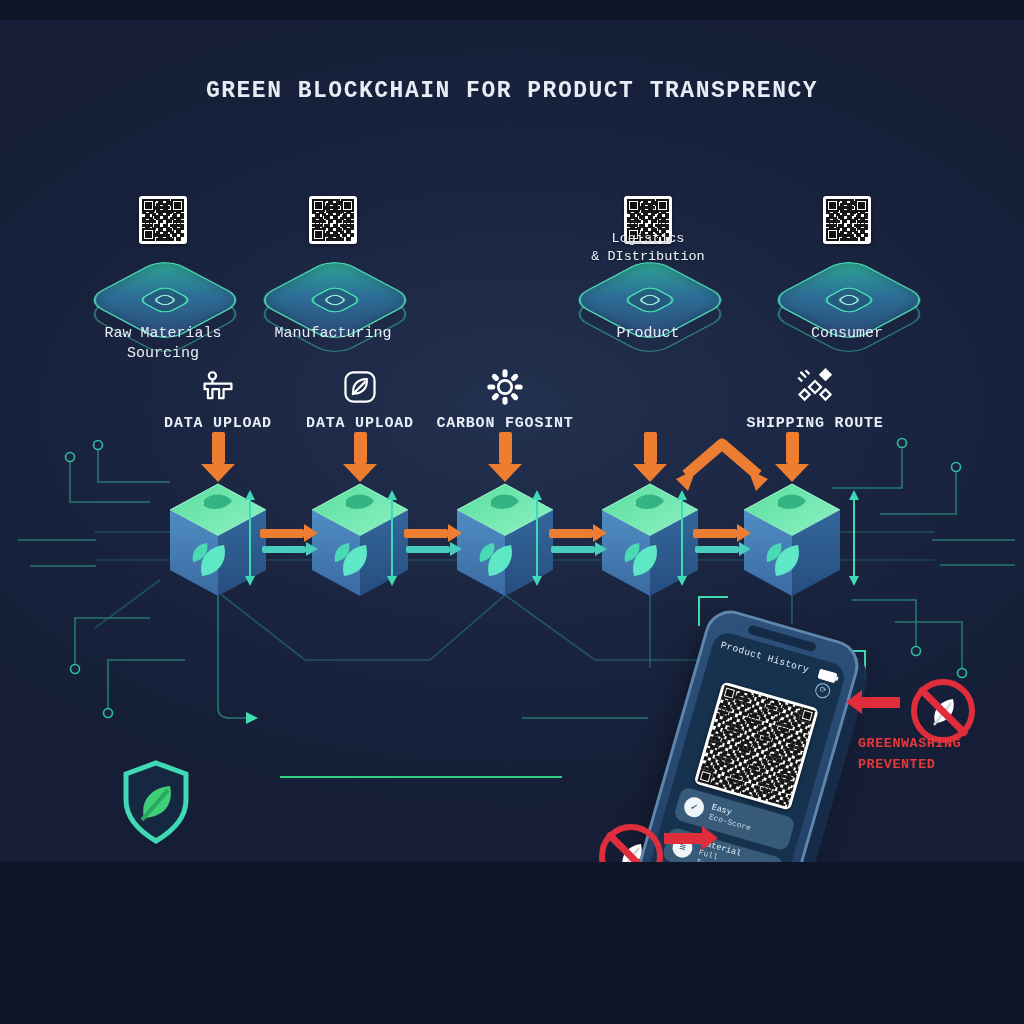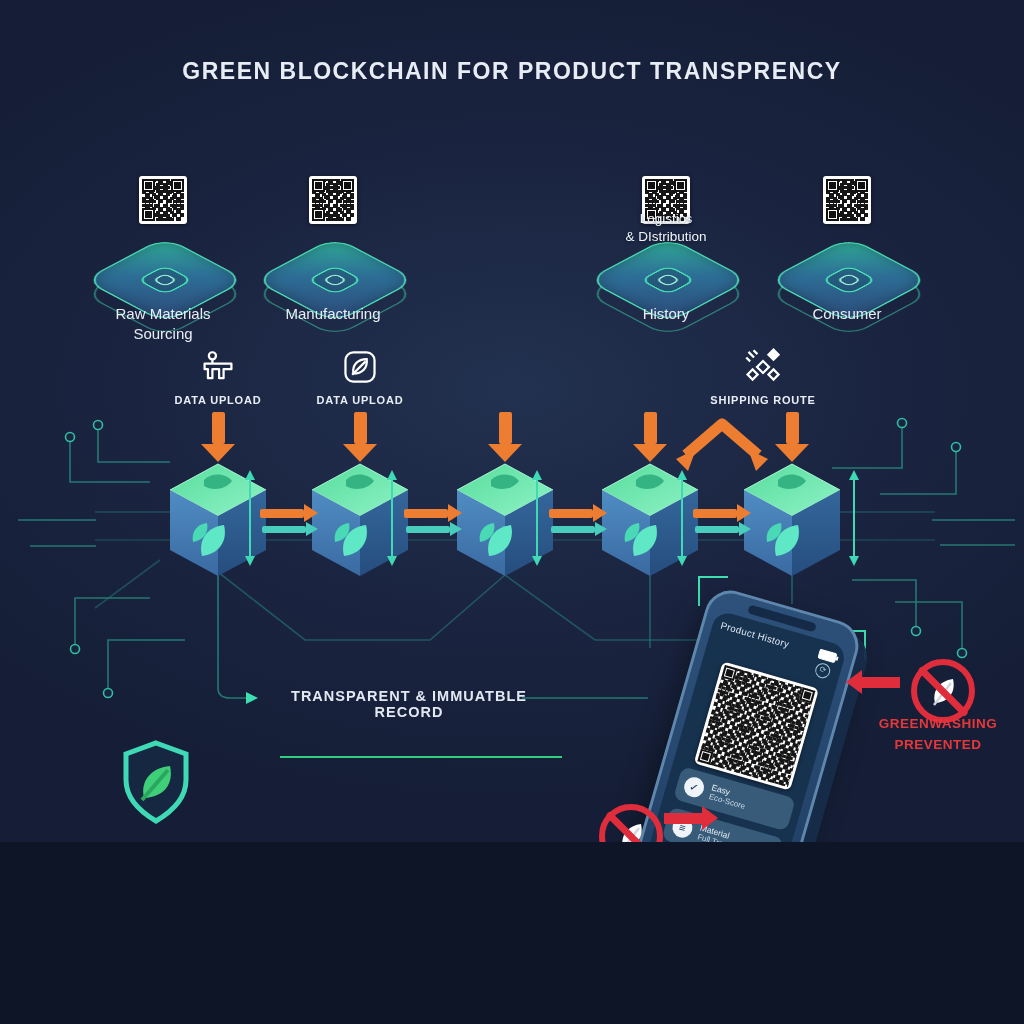--- a/index.html
+++ b/index.html
@@ -1,18 +1,18 @@
 <!DOCTYPE html>
 <html><head>
 <meta charset="utf-8">
 <style>
   html,body{margin:0;padding:0;background:#0e1526;}
   #canvas{position:relative;width:1024px;height:842px;overflow:hidden;
     background:radial-gradient(ellipse 700px 420px at 50% 46%, #22314f 0%, #1a2440 55%, #151e36 100%);
-    font-family:Liberation Sans, sans-serif; color:#e9eef6;}
+    font-family:Liberation Mono, monospace; color:#e9eef6;margin-top:20px;}
   .abs{position:absolute;}
   .preline{white-space:pre-line;}
   
   .title{left:0;top:58px;width:1024px;text-align:center;font-size:23px;font-weight:600;
     letter-spacing:1.5px;color:#e8edf5;}
   
   .stage{width:176px;top:168px;height:175px;}
   .qr{background:#fff;border-radius:3px;padding:3px;box-shadow:0 1px 4px rgba(0,0,0,.5);}
   .qr .qn{width:100%;height:100%;position:relative;
     background:
@@ -29,21 +29,21 @@
   .plat-under{top:30px;border:2px solid rgba(62,223,176,.45);}
   .plat{background:linear-gradient(135deg,#2fae96 0%,#2d6e96 45%,#2b4876 100%);
     border:2px solid rgba(80,230,185,.85);box-shadow:inset 0 0 18px rgba(0,0,0,.25);}
   .emblem{position:absolute;inset:36px;border-radius:12px;border:2px solid #46e2b4;background:rgba(16,38,62,.25);}
   .emblem i{position:absolute;inset:9px;border-radius:7px;border:2px solid #9df2d6;display:block;}
   .stage-caption{left:0;top:136px;width:176px;text-align:center;font-size:15px;color:#e9eef6;line-height:1.35;}
   .platform-label{left:0;top:42px;width:176px;text-align:center;font-size:13.5px;color:#f2f6fa;z-index:3;line-height:1.3;text-shadow:0 1px 3px rgba(0,20,40,.6);}
   
   .input{width:150px;top:348px;text-align:center;}
   .input svg{display:inline-block;}
-  .input-label{margin-top:4px;font-size:11px;font-weight:700;letter-spacing:.8px;color:#e9eef6;}
+  .input-label{margin-top:4px;font-size:15px;font-weight:700;letter-spacing:.8px;color:#e9eef6;}
   
   .arrow-down{width:34px;}
   .arrow-down .shaft{width:13px;height:32px;background:#ed7d31;margin:0 auto;border-radius:2px;}
   .arrow-down .head{width:0;height:0;border-left:17px solid transparent;border-right:17px solid transparent;border-top:18px solid #ed7d31;margin:0 auto;}
   .h-arrow{display:flex;align-items:center;}
   .h-arrow .sh{height:9px;border-radius:2px;}
   .h-arrow .hd{width:0;height:0;border-top:9px solid transparent;border-bottom:9px solid transparent;}
   .orange .sh{background:#ed7d31;width:44px;}
   .orange .hd{border-left:14px solid #ed7d31;}
   .teal .sh{background:#49cdbc;width:44px;height:7px;}
@@ -85,21 +85,21 @@
     border-radius:8px;font-size:7.5px;letter-spacing:.4px;color:#d7e5f0;text-align:center;line-height:24px;}
   .bracket{width:28px;height:28px;border:2px solid #3fe0b0;z-index:4;}
   .br-tl{border-right:none;border-bottom:none;}
   .br-tr{border-left:none;border-bottom:none;}
   .br-bl{border-right:none;border-top:none;}
   
   .ban{width:52px;height:52px;border:6px solid #e02d3c;border-radius:50%;z-index:6;}
   .ban svg{position:absolute;left:10px;top:8px;}
   .ban:after{content:'';position:absolute;left:-7px;top:23px;width:66px;height:7px;background:#e02d3c;
     transform:rotate(45deg);border-radius:3px;}
-  .gw-label{width:160px;text-align:center;font-size:13.5px;font-weight:700;letter-spacing:.5px;
+  .gw-label{width:160px;text-align:left;font-size:13.5px;font-weight:700;letter-spacing:.5px;
     color:#e5383b;line-height:1.55;z-index:6;}
   .decor{left:0;top:0;z-index:0;}
   .mid{z-index:3;}
 </style>
 </head>
 <body>
 
 <div id="canvas">
 
   
@@ -208,21 +208,21 @@
         <div class="plat">
           <div class="emblem">
             <i></i>
           </div>
         </div>
       </div>
     <div class="abs stage-caption preline">Manufacturing</div>
   </div>
   
   
-  <div class="abs stage" style="left:578px">
+  <div class="abs stage" style="left:560px">
     <div class="abs qr stage-qr">
         <div class="qn">
           <i class="f tl">
             <i></i>
           </i>
           <i class="f tr">
             <i></i>
           </i>
           <i class="f bl">
             <i></i>
@@ -232,21 +232,21 @@
     <div class="abs plat-wrap">
         <div class="plat-under"></div>
         <div class="plat">
           <div class="emblem">
             <i></i>
           </div>
         </div>
       </div>
     <div class="abs platform-label preline">Logistics
 &amp; DIstribution</div>
-    <div class="abs stage-caption preline">History</div>
+    <div class="abs stage-caption preline">Product</div>
   </div>
   
   <div class="abs stage" style="left:759px">
     <div class="abs qr stage-qr">
         <div class="qn">
           <i class="f tl">
             <i></i>
           </i>
           <i class="f tr">
             <i></i>
@@ -281,21 +281,39 @@
   <div class="abs input" style="left:285px">
     <svg width="38" height="38" viewBox="0 0 34 34">
       <g stroke="#fff" stroke-width="2" fill="none">
         <rect x="4" y="4" width="26" height="26" rx="7"></rect>
         <path d="M11 23 C10 15 15 10 23 10 C24 18 19 23 11 23 Z"></path>
         <path d="M10 24 L22 12"></path>
       </g>
       </svg>
     <div class="input-label">DATA UPLOAD</div>
   </div>
-  <div class="abs input" style="left:688px">
+  <div class="abs input" style="left:430px">
+    <svg width="38" height="38" viewBox="0 0 34 34">
+      <g stroke="#fff" fill="none">
+        <circle cx="17" cy="17" r="6" stroke-width="2.4"></circle>
+        <g stroke-width="4.6" stroke-linecap="round">
+          <path d="M17 3.5 v2.5"></path>
+            <path d="M17 28 v2.5"></path>
+            <path d="M3.5 17 h2.5"></path>
+            <path d="M28 17 h2.5"></path>
+          <path d="M7.5 7.5 l1.8 1.8"></path>
+            <path d="M24.7 24.7 l1.8 1.8"></path>
+            <path d="M7.5 26.5 l1.8 -1.8"></path>
+            <path d="M24.7 9.3 l1.8 -1.8"></path>
+        </g>
+        </g>
+      </svg>
+    <div class="input-label">CARBON FGOSINT</div>
+  </div>
+  <div class="abs input" style="left:740px">
     <svg width="38" height="38" viewBox="0 0 34 34">
       <g stroke="#fff" stroke-width="2" fill="none">
         <rect x="13.2" y="13.2" width="7.6" height="7.6" transform="rotate(45 17 17)"></rect>
         <rect x="4.5" y="20.5" width="6.4" height="6.4" transform="rotate(45 7.7 23.7)"></rect>
         <rect x="23.2" y="20.5" width="6.4" height="6.4" transform="rotate(45 26.4 23.7)"></rect>
         <rect x="23.2" y="2.8" width="6.4" height="6.4" transform="rotate(45 26.4 6)" fill="#fff"></rect>
         <path d="M4 3.5 l5 5 M8.5 2 l3.5 3.5 M2 8.5 l3.5 3.5"></path>
       </g>
       </svg>
     <div class="input-label">SHIPPING ROUTE</div>
@@ -428,21 +446,20 @@
       <polygon points="6,0 11,10 1,10" fill="#3fd9b5"></polygon>
       <polygon points="6,96 11,86 1,86" fill="#3fd9b5"></polygon>
     </svg>
   <svg class="abs mid" style="left:848px;top:470px" width="12" height="96">
       <line x1="6" y1="8" x2="6" y2="88" stroke="#3fd9b5" stroke-width="2"></line>
       <polygon points="6,0 11,10 1,10" fill="#3fd9b5"></polygon>
       <polygon points="6,96 11,86 1,86" fill="#3fd9b5"></polygon>
     </svg>
 
   
-  <div class="abs record">TRANSPARENT &amp; IMMUATBLE RECORD</div>
 
   
   <svg class="abs" style="left:120px;top:740px" width="72" height="84" viewBox="0 0 72 84">
     <path d="M36 3 L66 14 V40 C66 58 53 71 36 81 C19 71 6 58 6 40 V14 Z" fill="#152741" stroke="#3fd9b5" stroke-width="5"></path>
     <path d="M24 58 C20 42 30 28 50 26 C54 44 44 57 24 58 Z" fill="#3ecf78"></path>
     <path d="M22 60 L48 30" stroke="#2aa75e" stroke-width="4" fill="none"></path>
   </svg>
   <div class="abs pdp-line"></div>
 
   

